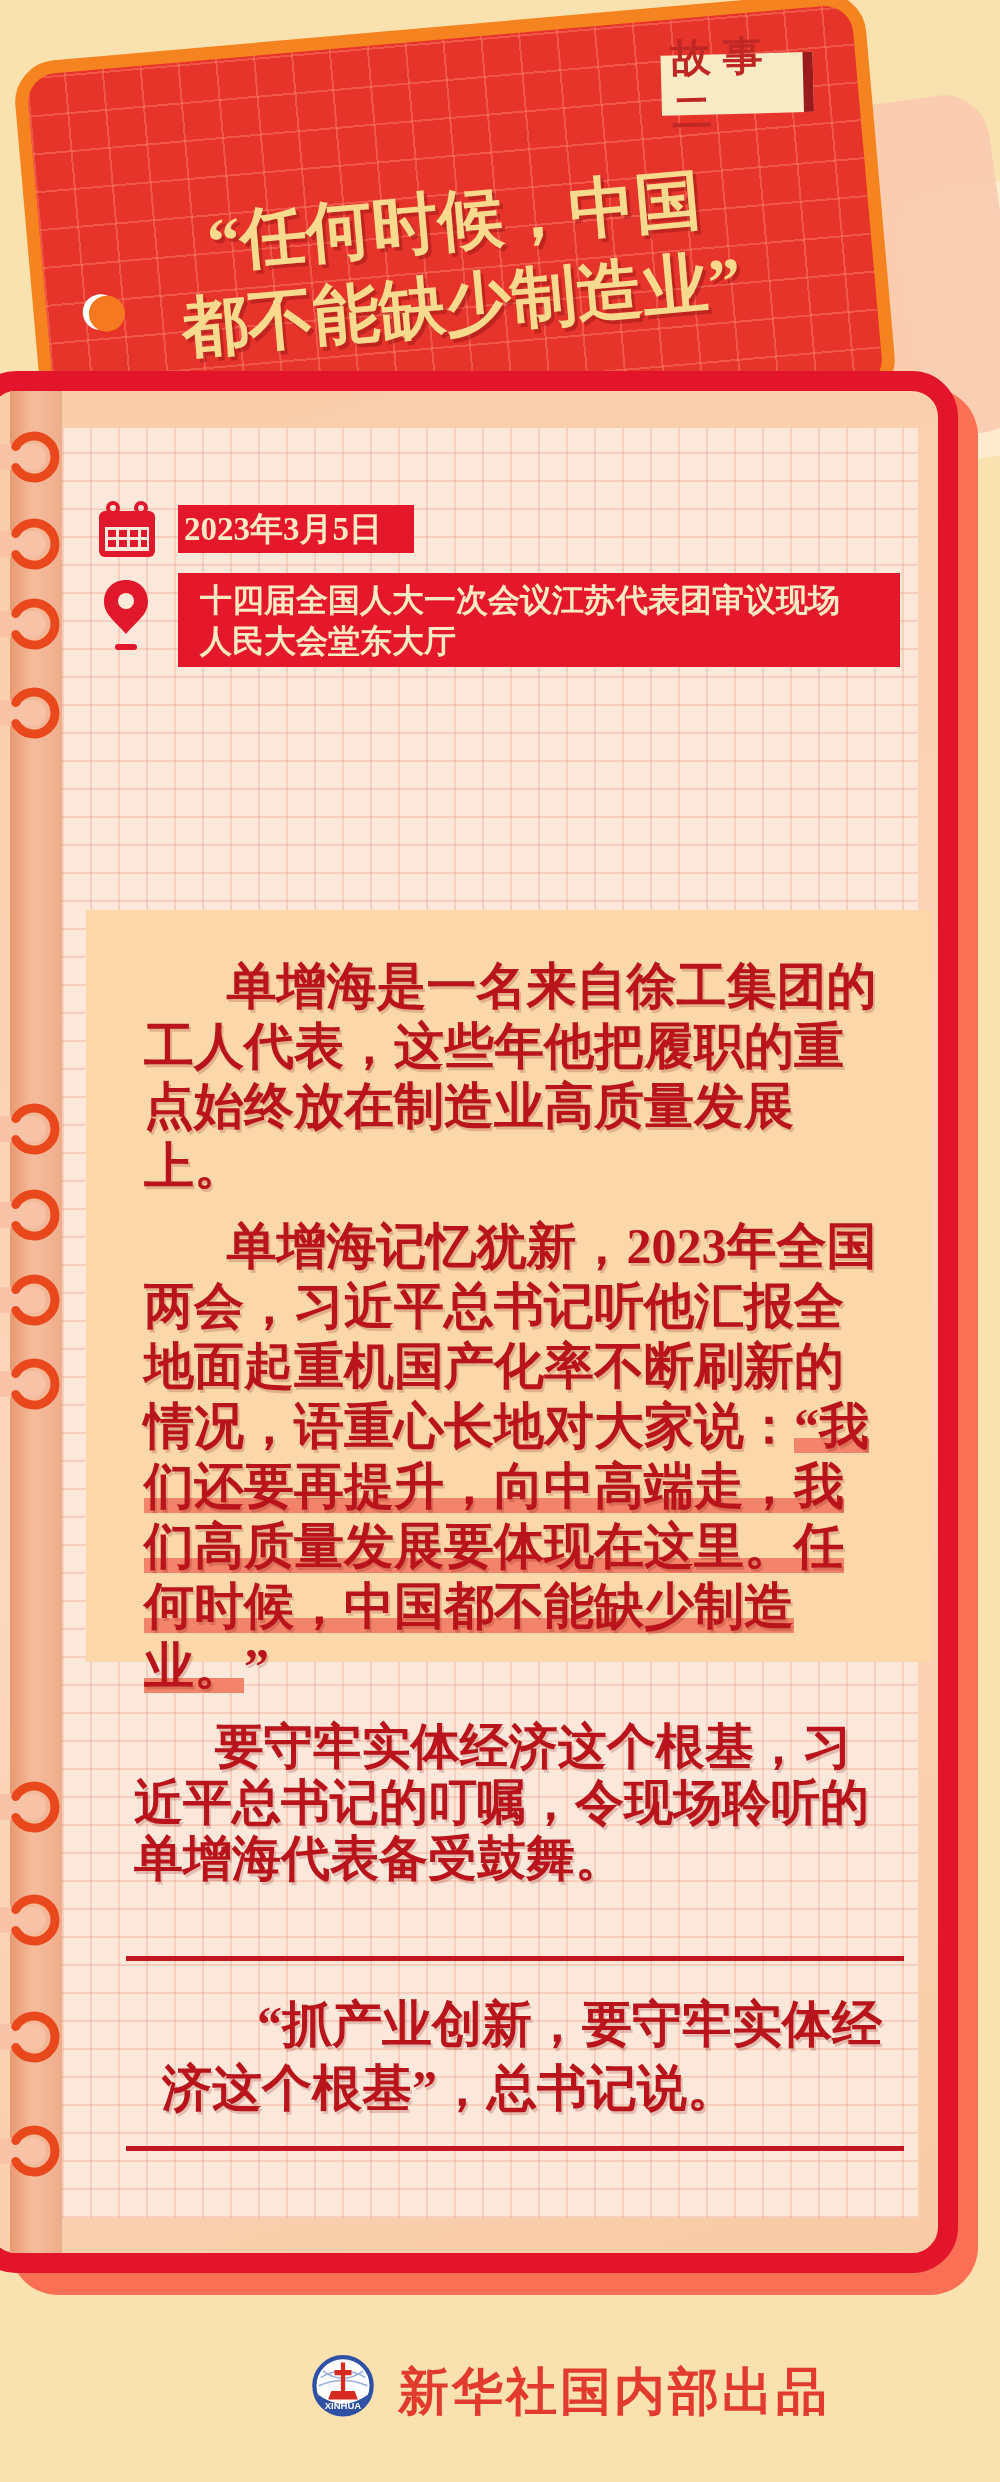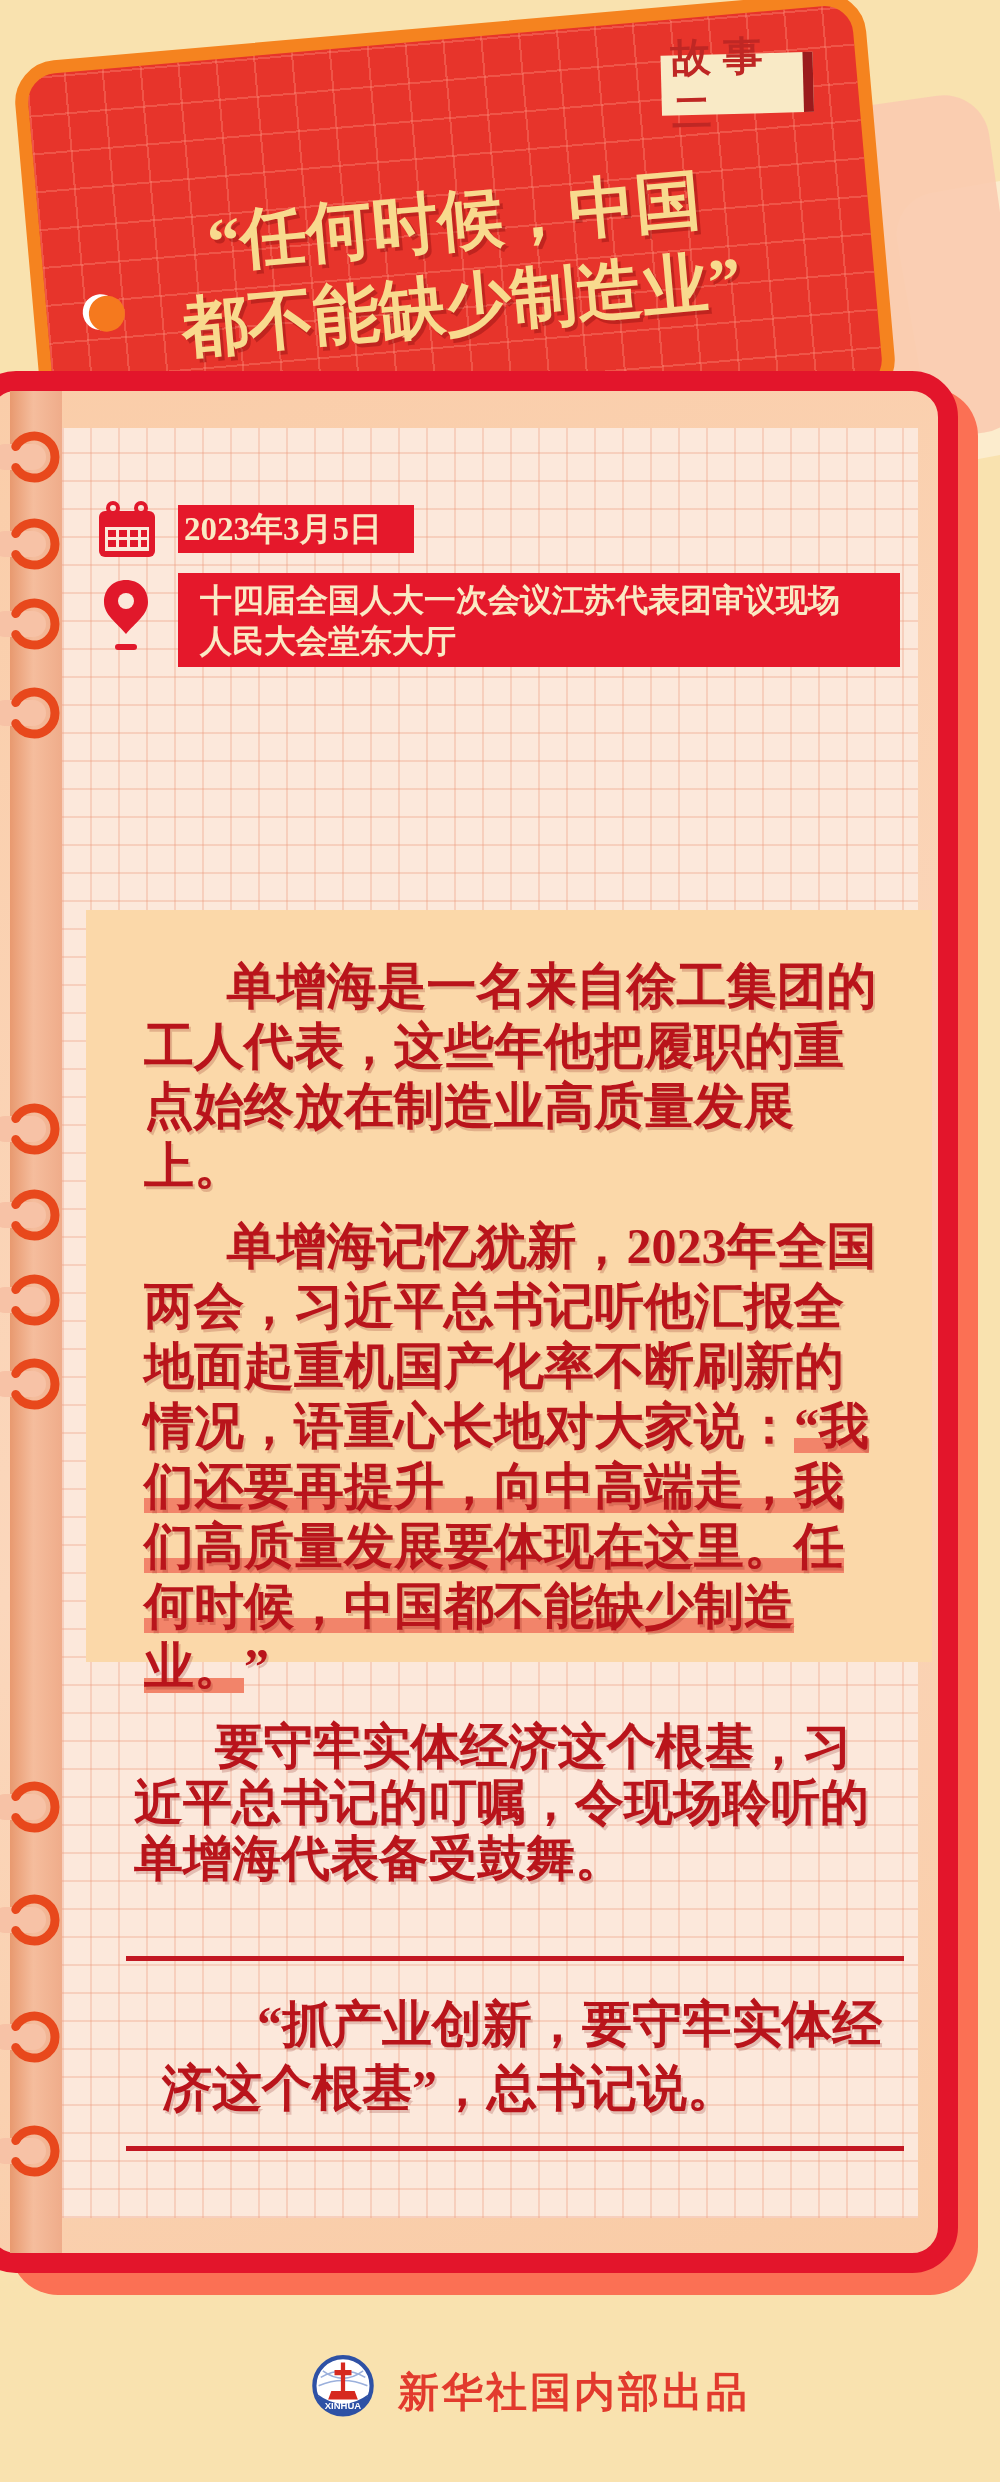--- a/index.html
+++ b/index.html
@@ -56,21 +56,21 @@
   .hl-box p{margin:0 0 20px 0;color:#B9141B;font-weight:bold;font-size:50px;line-height:60px;text-indent:1.65em;text-shadow:2px 3px 0 rgba(130,20,15,.20);}
   .ul{background:linear-gradient(#F2846A,#F2846A) no-repeat 0 97%/100% 15px;-webkit-box-decoration-break:clone;box-decoration-break:clone;}
   .p-after{left:134px;top:1719px;width:758px;font-size:49px;line-height:56px;text-indent:1.65em;}
   .rule{position:absolute;left:126px;width:778px;height:5px;background:#C21722;}
   .rule-top{top:1956px;}
   .rule-bottom{top:2146px;}
   .p-quote{left:162px;top:1992px;width:724px;font-size:50px;line-height:64px;text-indent:1.9em;}
 
   
   .footer-logo{position:absolute;left:310px;top:2354px;}
-  .footer-credit{position:absolute;left:398px;top:2366px;color:#E23A2D;font-size:41px;font-weight:bold;letter-spacing:3px;line-height:52px;}
+  .footer-credit{position:absolute;left:398px;top:2366px;color:#E23A2D;font-size:51px;font-weight:bold;letter-spacing:3px;line-height:52px;}
 </style>
 </head>
 <body>
 
 <div class="canvas">
 
   <div class="ghost-b"></div>
   <div class="ghost-a"></div>
 
   <div class="top-card">

